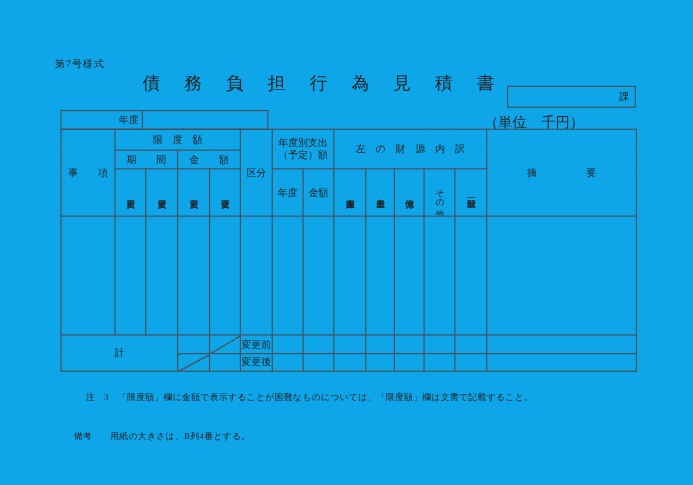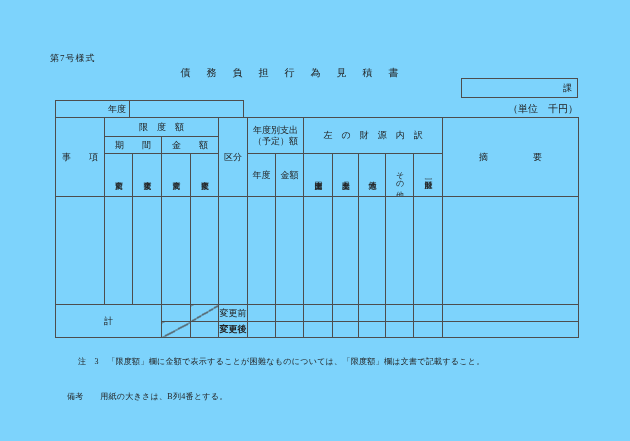--- a/index.html
+++ b/index.html
@@ -1,44 +1,44 @@
 <!DOCTYPE html>
 <html><head>
 <meta charset="utf-8">
 <style>
   html,body{margin:0;padding:0;background:#ffffff;}
   .page{
-    position:relative;width:630px;height:441px;background:#7dd3fc;
+    position:relative;width:630px;height:441px;background:#0ea5e9;
     font-family:"Liberation Serif","DejaVu Serif",serif;color:#222;
     overflow:hidden;
   }
   .form-code{position:absolute;left:50px;top:52px;font-size:9px;letter-spacing:1px;}
-  .title{position:absolute;left:0;width:582px;top:66px;text-align:center;font-size:10px;letter-spacing:3px;}
+  .title{position:absolute;left:0;width:582px;top:66px;text-align:center;font-size:16px;letter-spacing:3px;}
   .ka-box{
     position:absolute;left:461px;top:78px;width:117px;height:20px;box-sizing:border-box;
     border:1px solid #4d4d4d;display:flex;align-items:center;justify-content:flex-end;
     padding-right:5px;font-size:9px;
   }
-  .unit-note{position:absolute;left:440px;top:102px;width:138px;text-align:right;font-size:10px;}
+  .unit-note{position:absolute;left:440px;top:102px;width:138px;text-align:left;font-size:13px;}
   .year-bar{
     position:absolute;left:55px;top:100px;width:189px;height:18px;box-sizing:border-box;
     border:1px solid #4d4d4d;display:flex;font-size:9px;
   }
   .year-cell{width:74px;box-sizing:border-box;border-right:1px solid #4d4d4d;
     display:flex;align-items:center;justify-content:flex-end;padding-right:3px;}
   .account-cell{flex:1;display:flex;align-items:center;justify-content:flex-end;padding-right:8px;}
   table.main{
     position:absolute;left:55px;top:117px;width:523px;border-collapse:collapse;table-layout:fixed;
   }
   table.main td{
     border:1px solid #4d4d4d;padding:0;text-align:center;vertical-align:middle;
     font-size:9px;line-height:1.15;overflow:hidden;
   }
   tr.r1{height:19px;} tr.r2{height:17px;} tr.r3{height:43px;}
-  tr.rbody{height:108px;} tr.r5{height:17px;} tr.r6{height:16px;font-weight:bold;}
+  tr.rbody{height:108px;} tr.r5{height:17px;} tr.r6{height:16px;}
   .v{
     writing-mode:vertical-rl;text-orientation:upright;display:inline-block;
     height:25px;line-height:11px;font-size:8px;vertical-align:middle;
   }
   .small{font-size:8px;}
   .diag{
     background:linear-gradient(to bottom right,
       transparent calc(50% - 0.6px), #4d4d4d calc(50% - 0.6px),
       #4d4d4d calc(50% + 0.6px), transparent calc(50% + 0.6px));
   }

